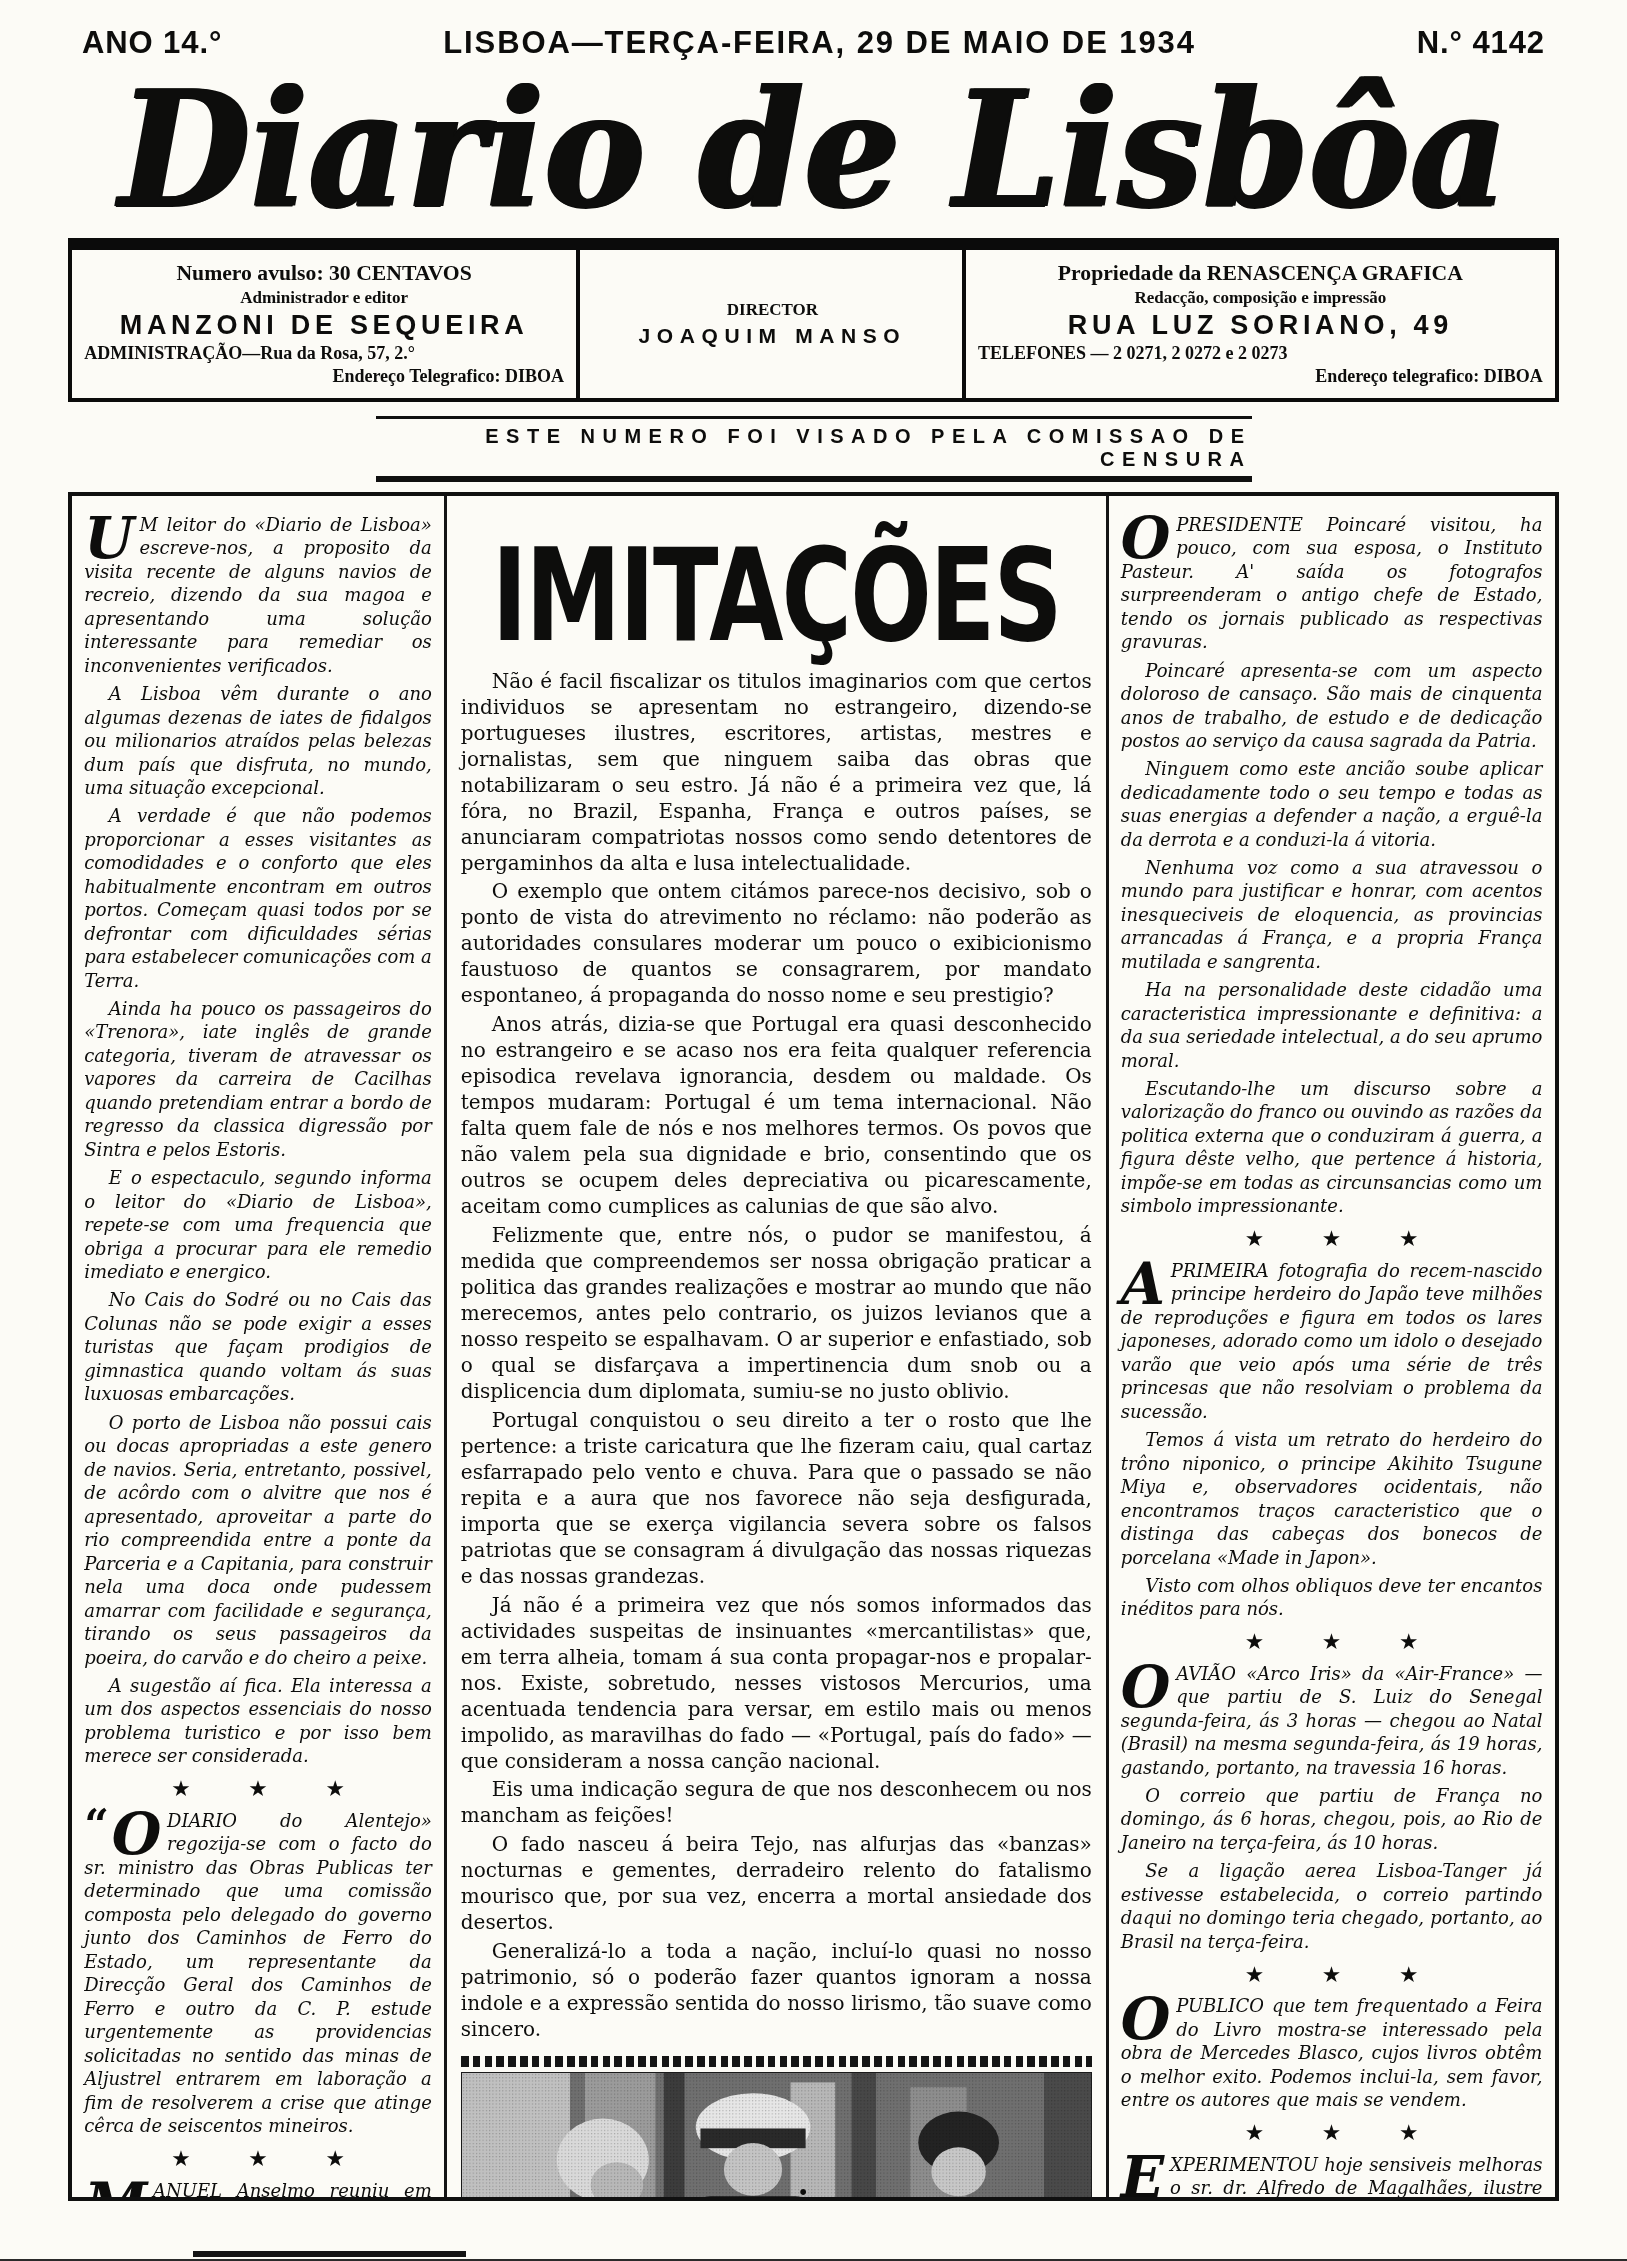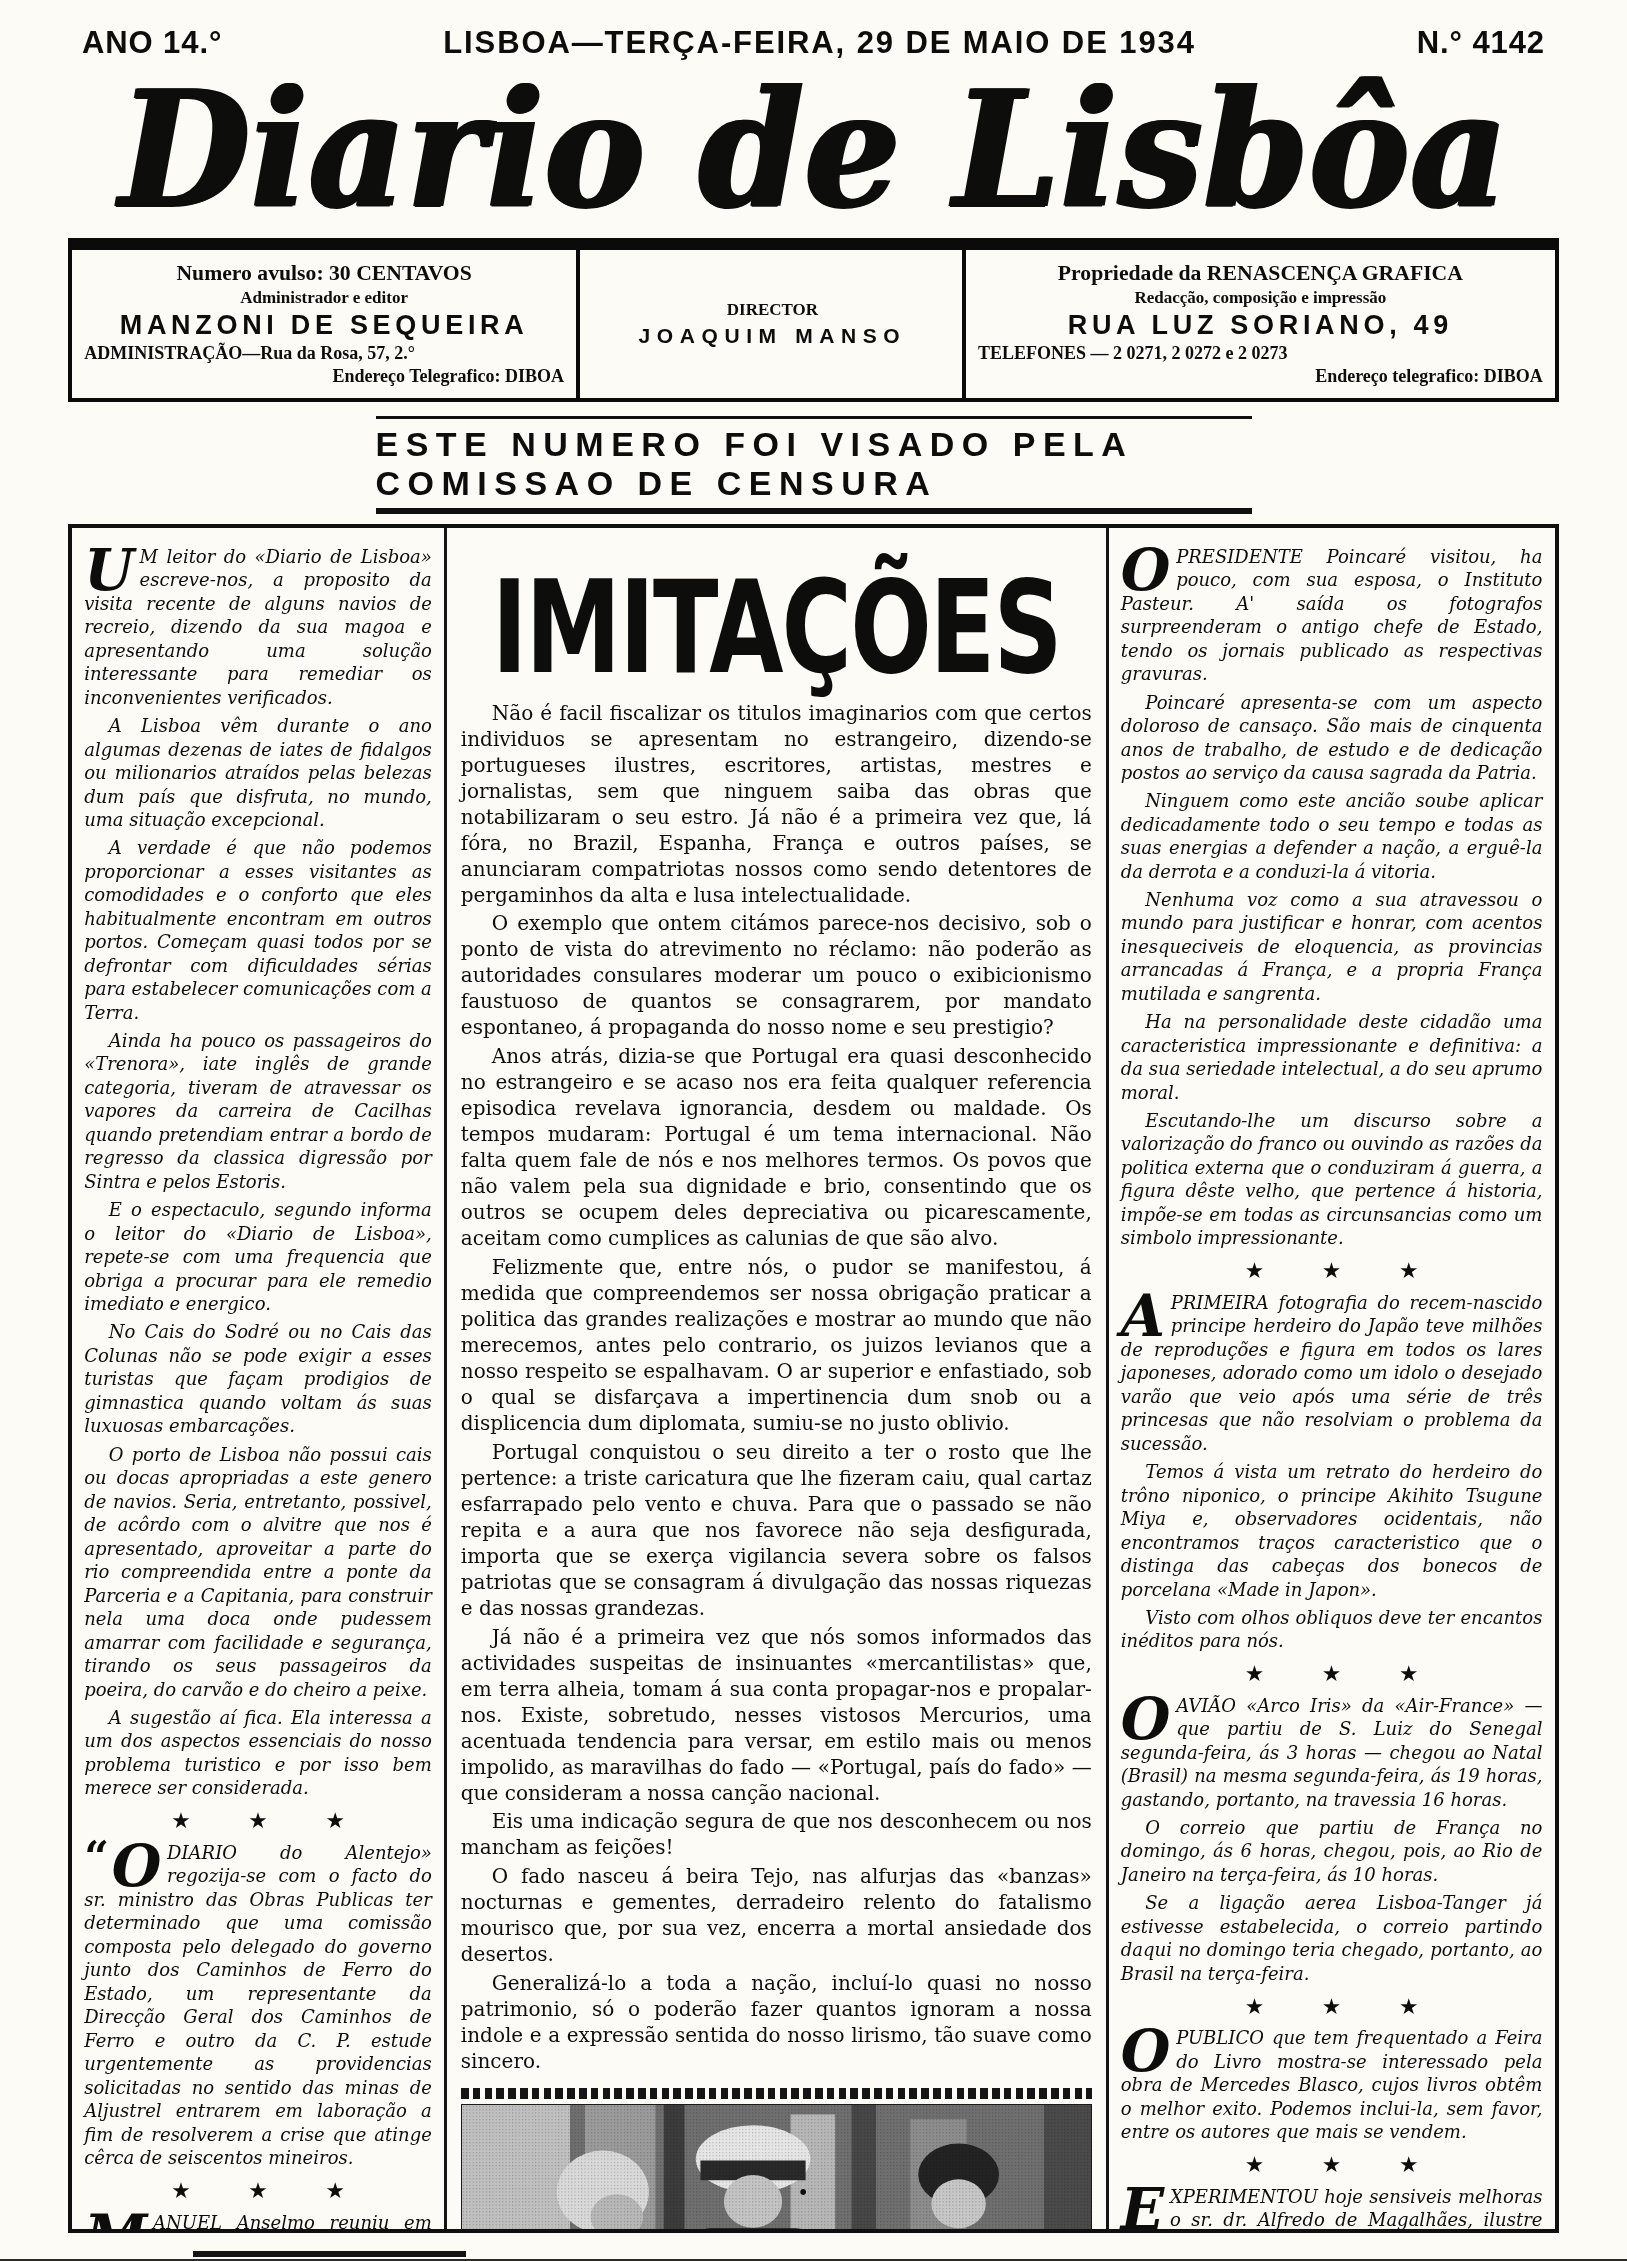--- a/index.html
+++ b/index.html
@@ -32,22 +32,22 @@
   .ir.c{text-align:center;}
   .ir.r{text-align:right;}
   .ir.s1{font-size:21.7px;}
   .ir.s2{font-size:17px;font-weight:bold;}
   .ir.s3{font-size:27px;letter-spacing:4.7px;font-family:"Liberation Sans",sans-serif;}
   .ir.s4{font-size:18px;}
   .b-mid .s3{font-size:21px;letter-spacing:6.6px;}
 
   
   .censor{margin:14px auto 4px;width:876px;border-top:3.8px solid #101010;border-bottom:6.6px solid #101010;
-          padding:5.7px 0 4.7px;text-align:left;font-family:"Liberation Sans",sans-serif;
-          font-weight:bold;font-size:34px;letter-spacing:7.5px;}
+          padding:5.7px 0 4.7px;text-align:right;font-family:"Liberation Sans",sans-serif;
+          font-weight:bold;font-size:20px;letter-spacing:7.5px;}
 
   
   .main-box{margin-top:10.4px;border:4.2px solid #101010;display:flex;height:1701px;overflow:hidden;}
   .col{box-sizing:border-box;overflow:hidden;}
   .col-left{width:372px;padding:17px 12.2px 9.4px;}
   .col-center{width:659px;padding:2.8px 14px 9.4px;}
   .col-right{width:446px;padding:17px 12.2px 9.4px;}
   .vrule{width:2.8px;background:#141414;}
 
   

